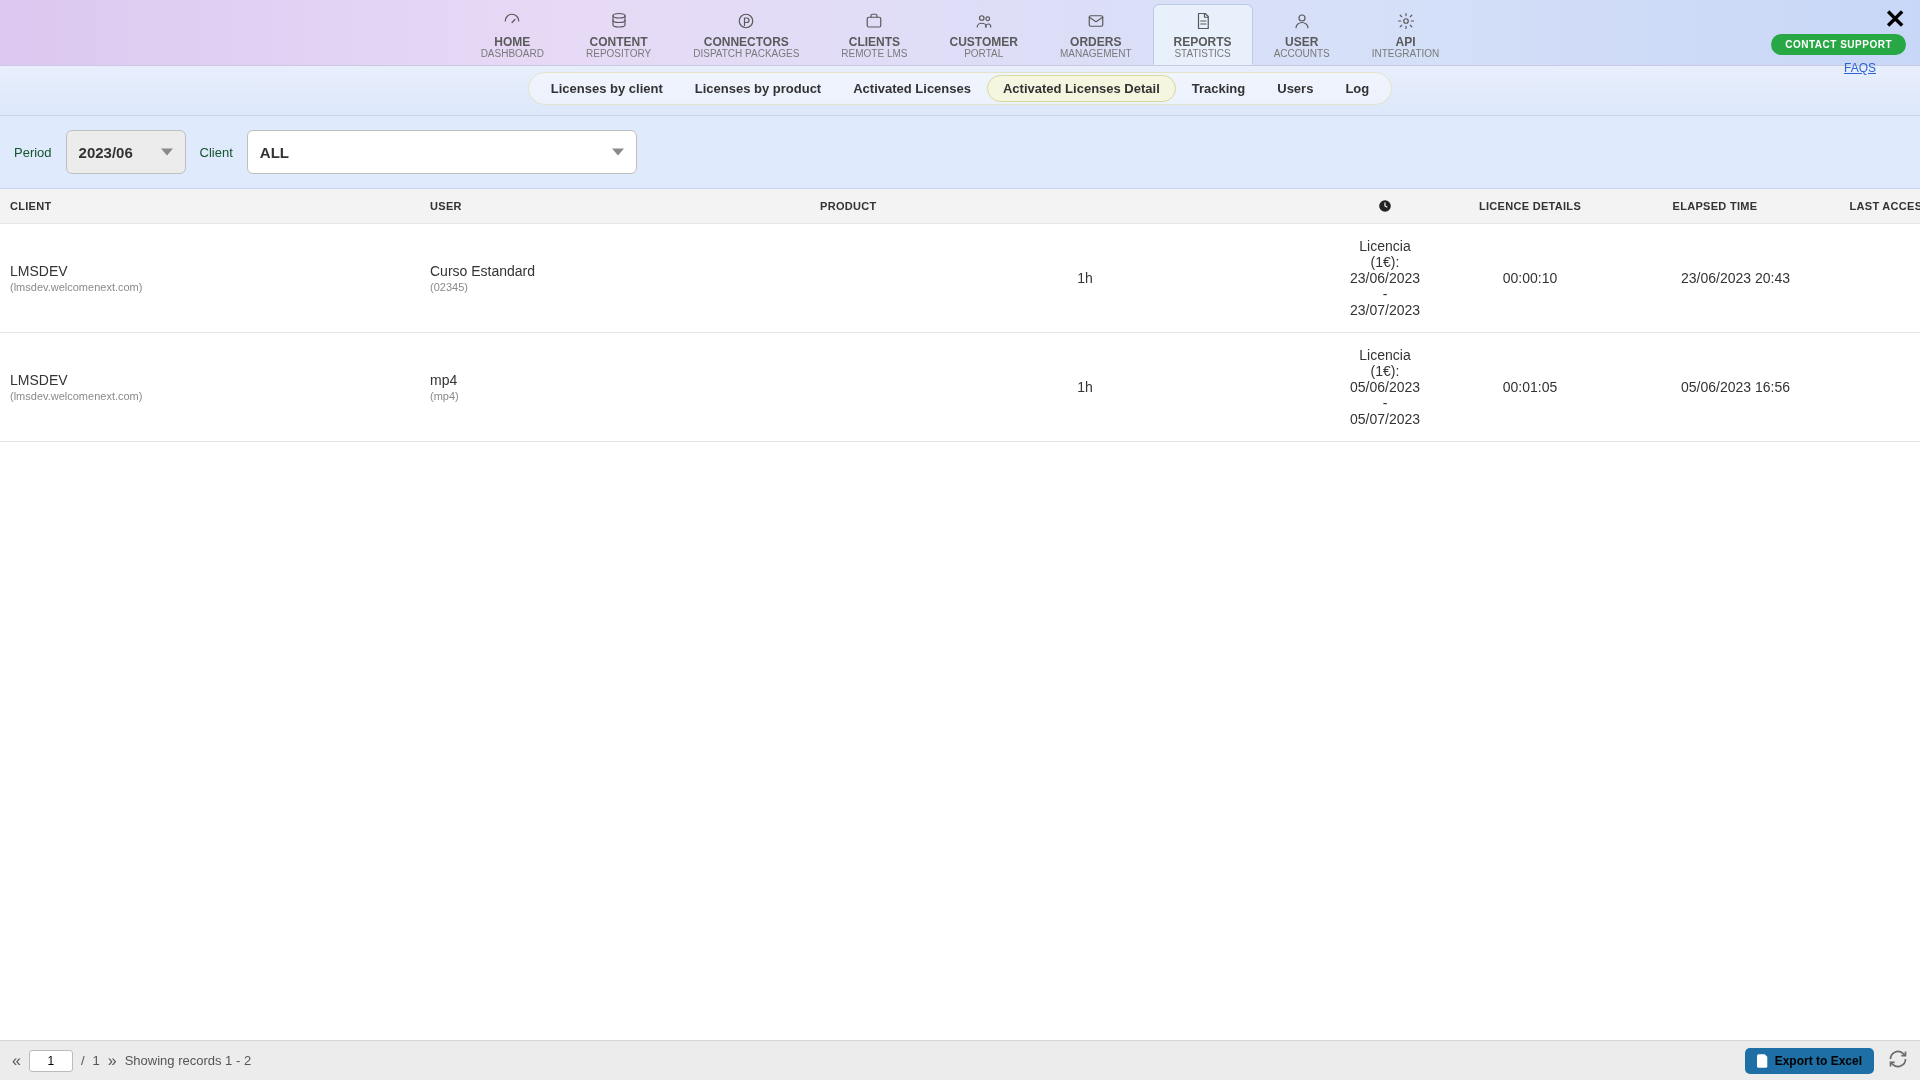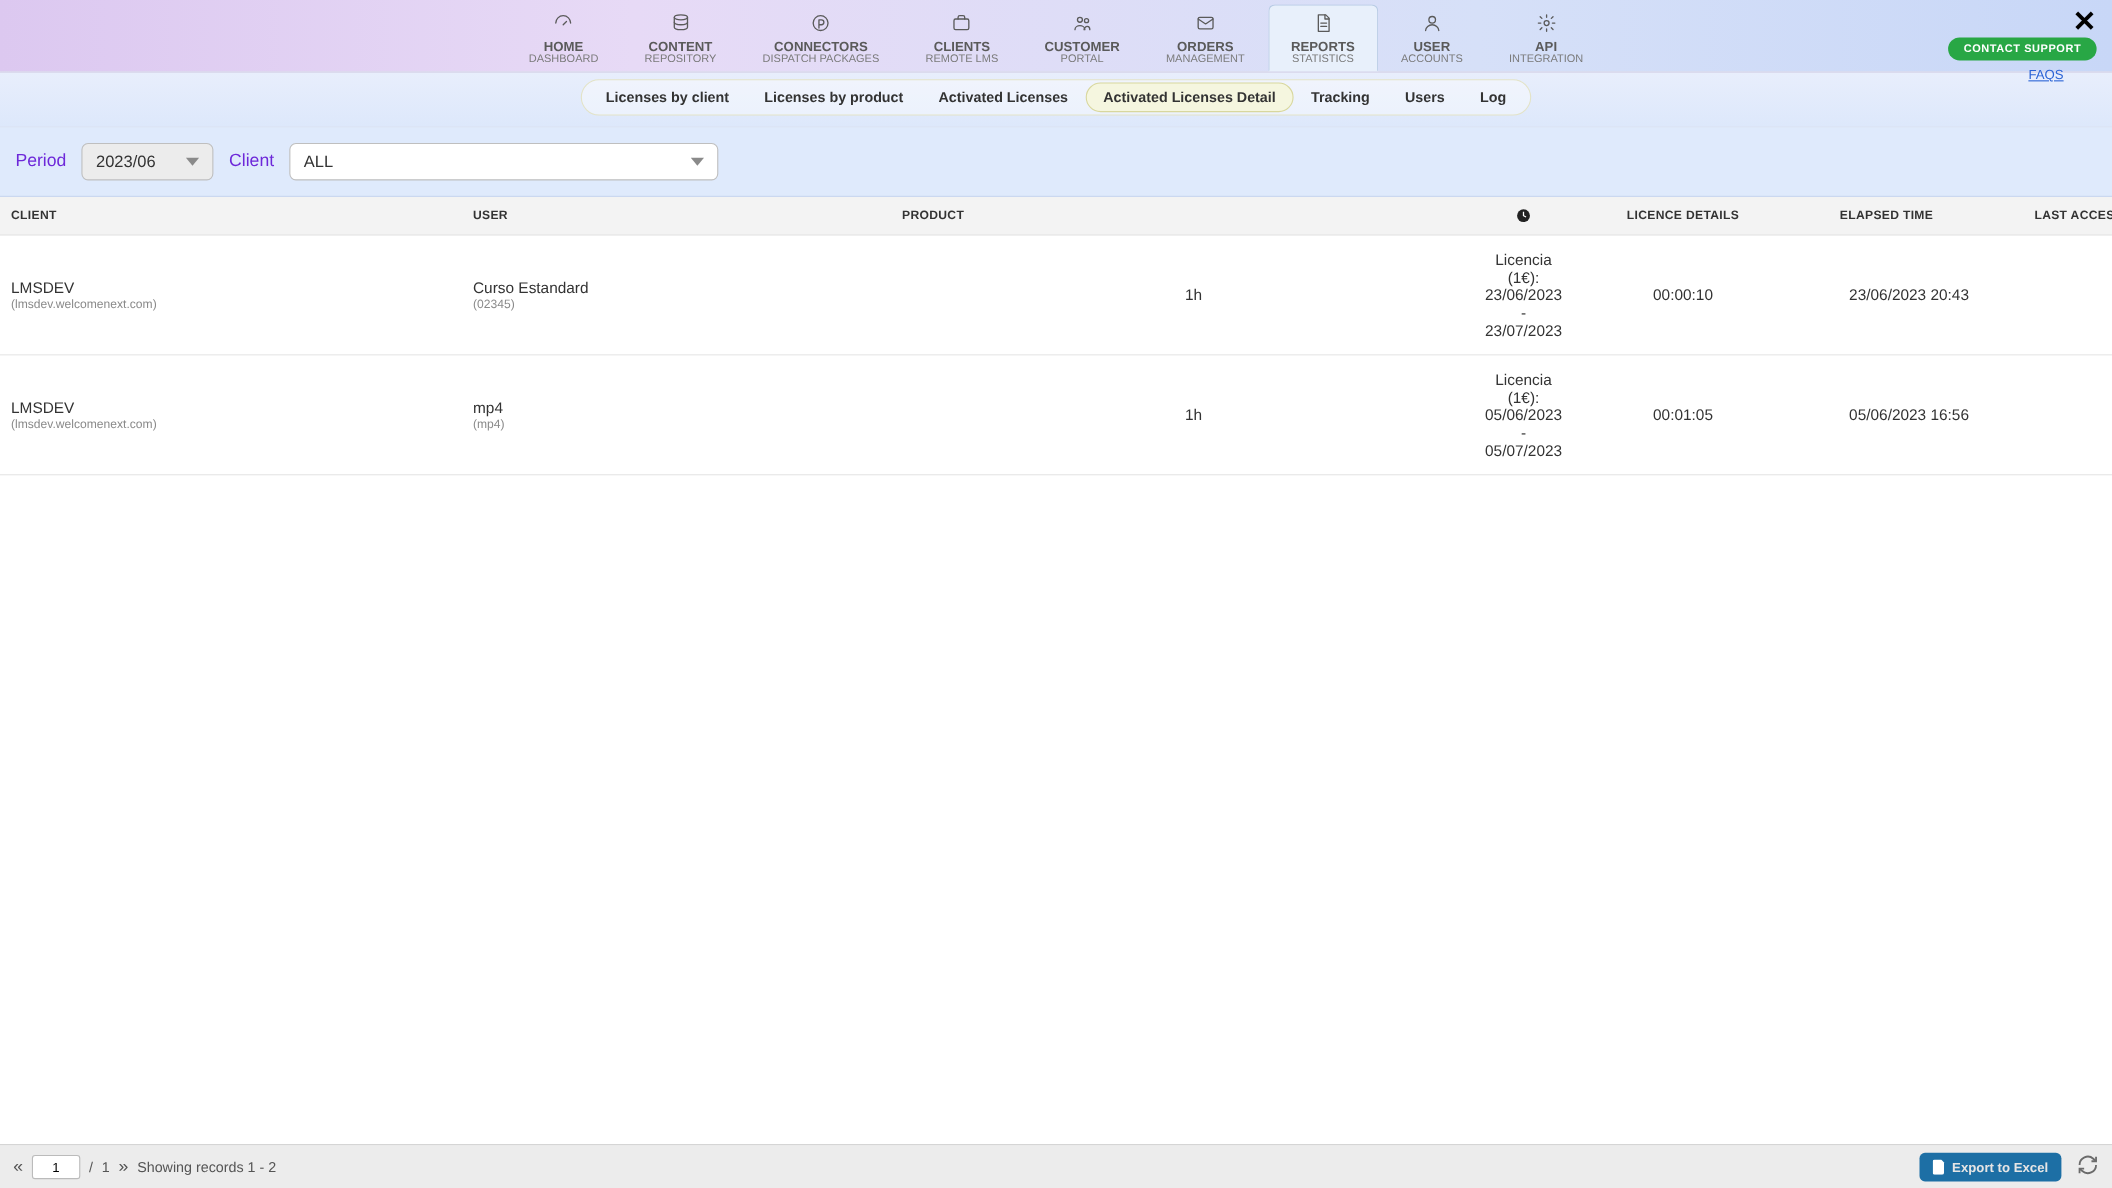--- a/index.html
+++ b/index.html
@@ -100,25 +100,25 @@
     padding:5px 15px;
   }
 
   
   .filters{
     background:#dfeafc;
     border-bottom:1px solid #c9d6ef;
     padding:14px 14px;
     display:flex;align-items:center;gap:14px;
   }
-  .filters label{font-size:16px;color:#6d28d9;}
+  .filters label{font-size:13px;color:#14532d;}
   .combo{
     display:flex;align-items:center;justify-content:space-between;
     background:#fff;border:1px solid #bfbfbf;border-radius:6px;
-    height:34px;padding:0 12px;cursor:pointer;
+    height:44px;padding:0 12px;cursor:pointer;font-weight:bold;
   }
   .combo.period{background:#ececec;width:120px;}
   .combo.client{width:390px;}
   .combo .chev{width:12px;height:12px;fill:#8a8a8a;}
   .combo span.val{font-size:15px;}
 
   
   .table{flex:1;overflow:auto;}
   .thead,.trow{display:grid;grid-template-columns: 420px 390px 530px 70px 220px 150px 140px;align-items:center;}
   .thead{
@@ -144,21 +144,21 @@
   .footer{
     background:#ececec;border-top:1px solid #d5d5d5;
     height:40px;display:flex;align-items:center;justify-content:space-between;
     padding:0 12px;font-size:13px;color:#555;
   }
   .pager{display:flex;align-items:center;gap:8px;}
   .pager .pg-btn{cursor:pointer;color:#555;font-size:16px;user-select:none;}
   .pager input{width:44px;height:22px;border:1px solid #bbb;background:#fff;text-align:center;font-size:12px;border-radius:3px;}
   .foot-right{display:flex;align-items:center;gap:14px;}
   .export-btn{
-    background:var(--blue);color:#e5e5e5;border:none;border-radius:5px;
+    background:var(--blue);color:#000000;border:none;border-radius:5px;
     padding:6px 12px;font-size:12px;font-weight:600;cursor:pointer;
     display:flex;align-items:center;gap:6px;
   }
   .export-btn svg{width:12px;height:14px;fill:#fff;}
   .refresh{cursor:pointer;}
   .refresh svg{width:20px;height:20px;stroke:#6b6b6b;fill:none;stroke-width:2;}
 </style>
 </head>
 <body>
 

